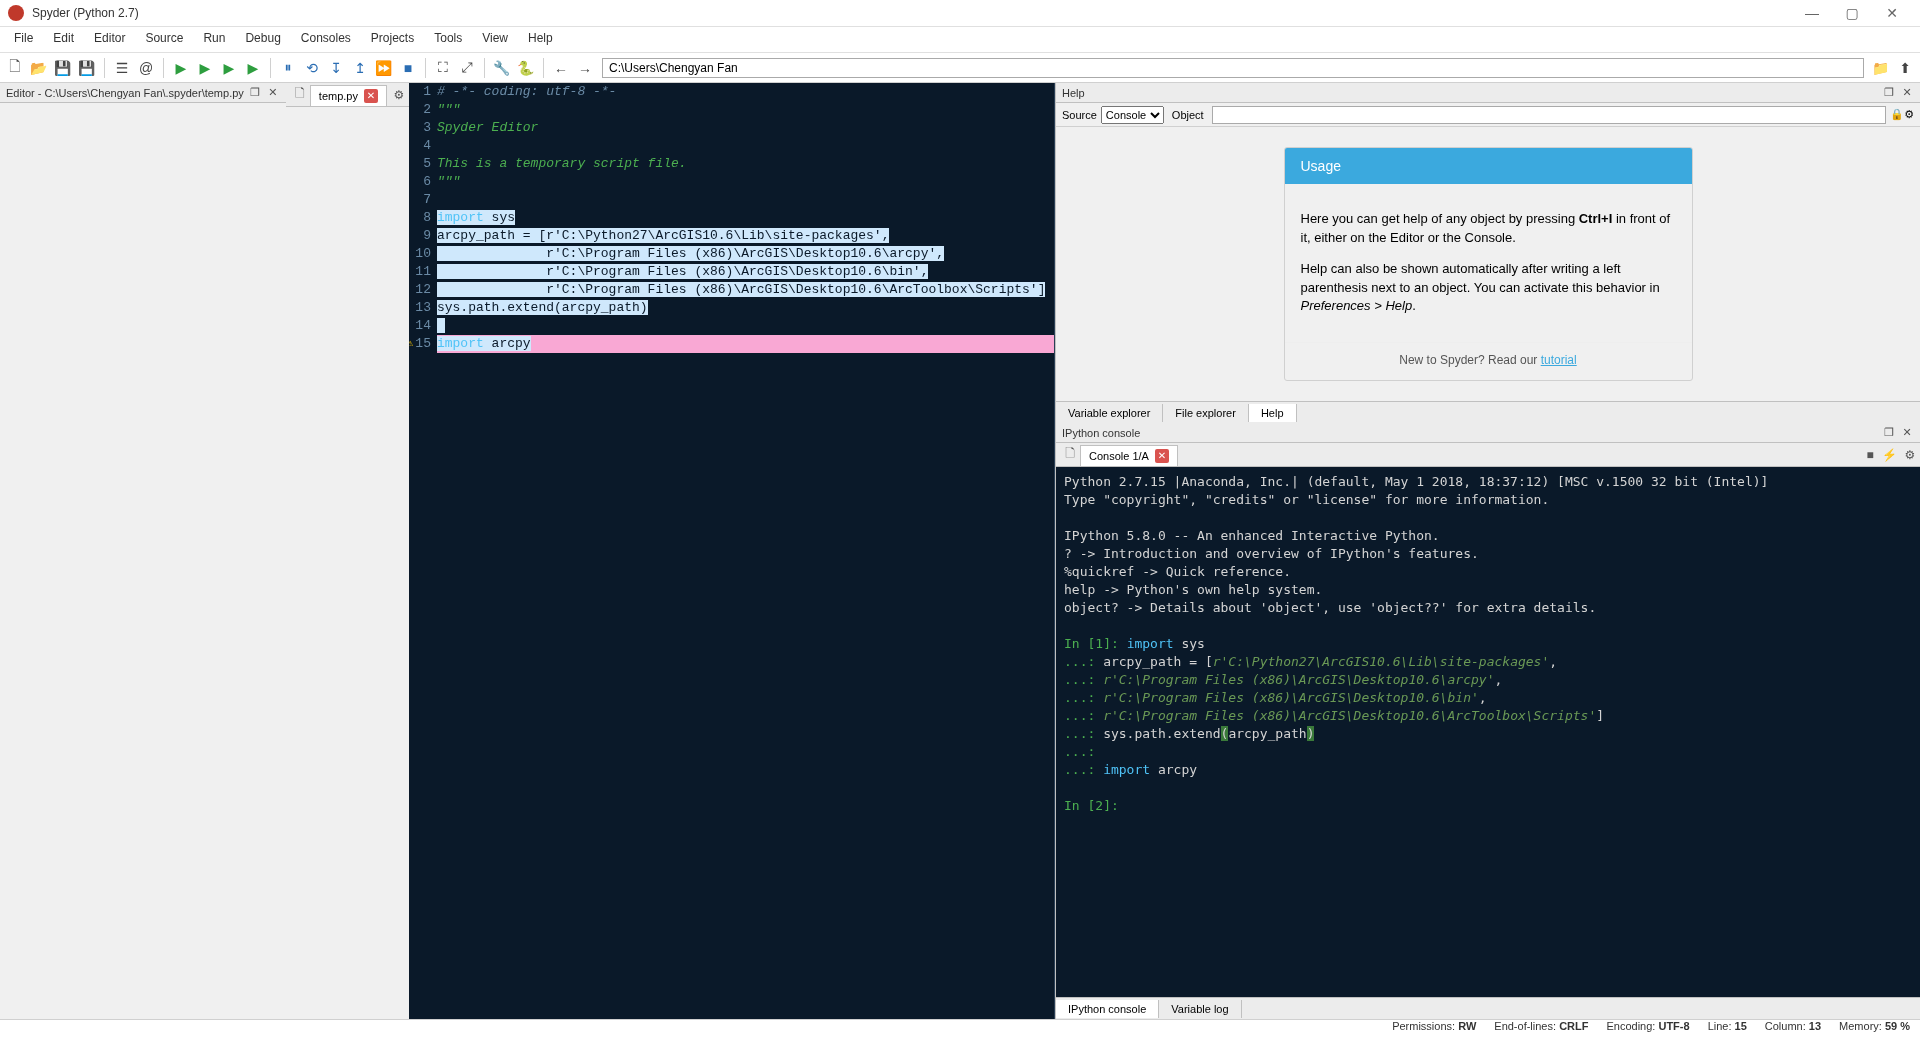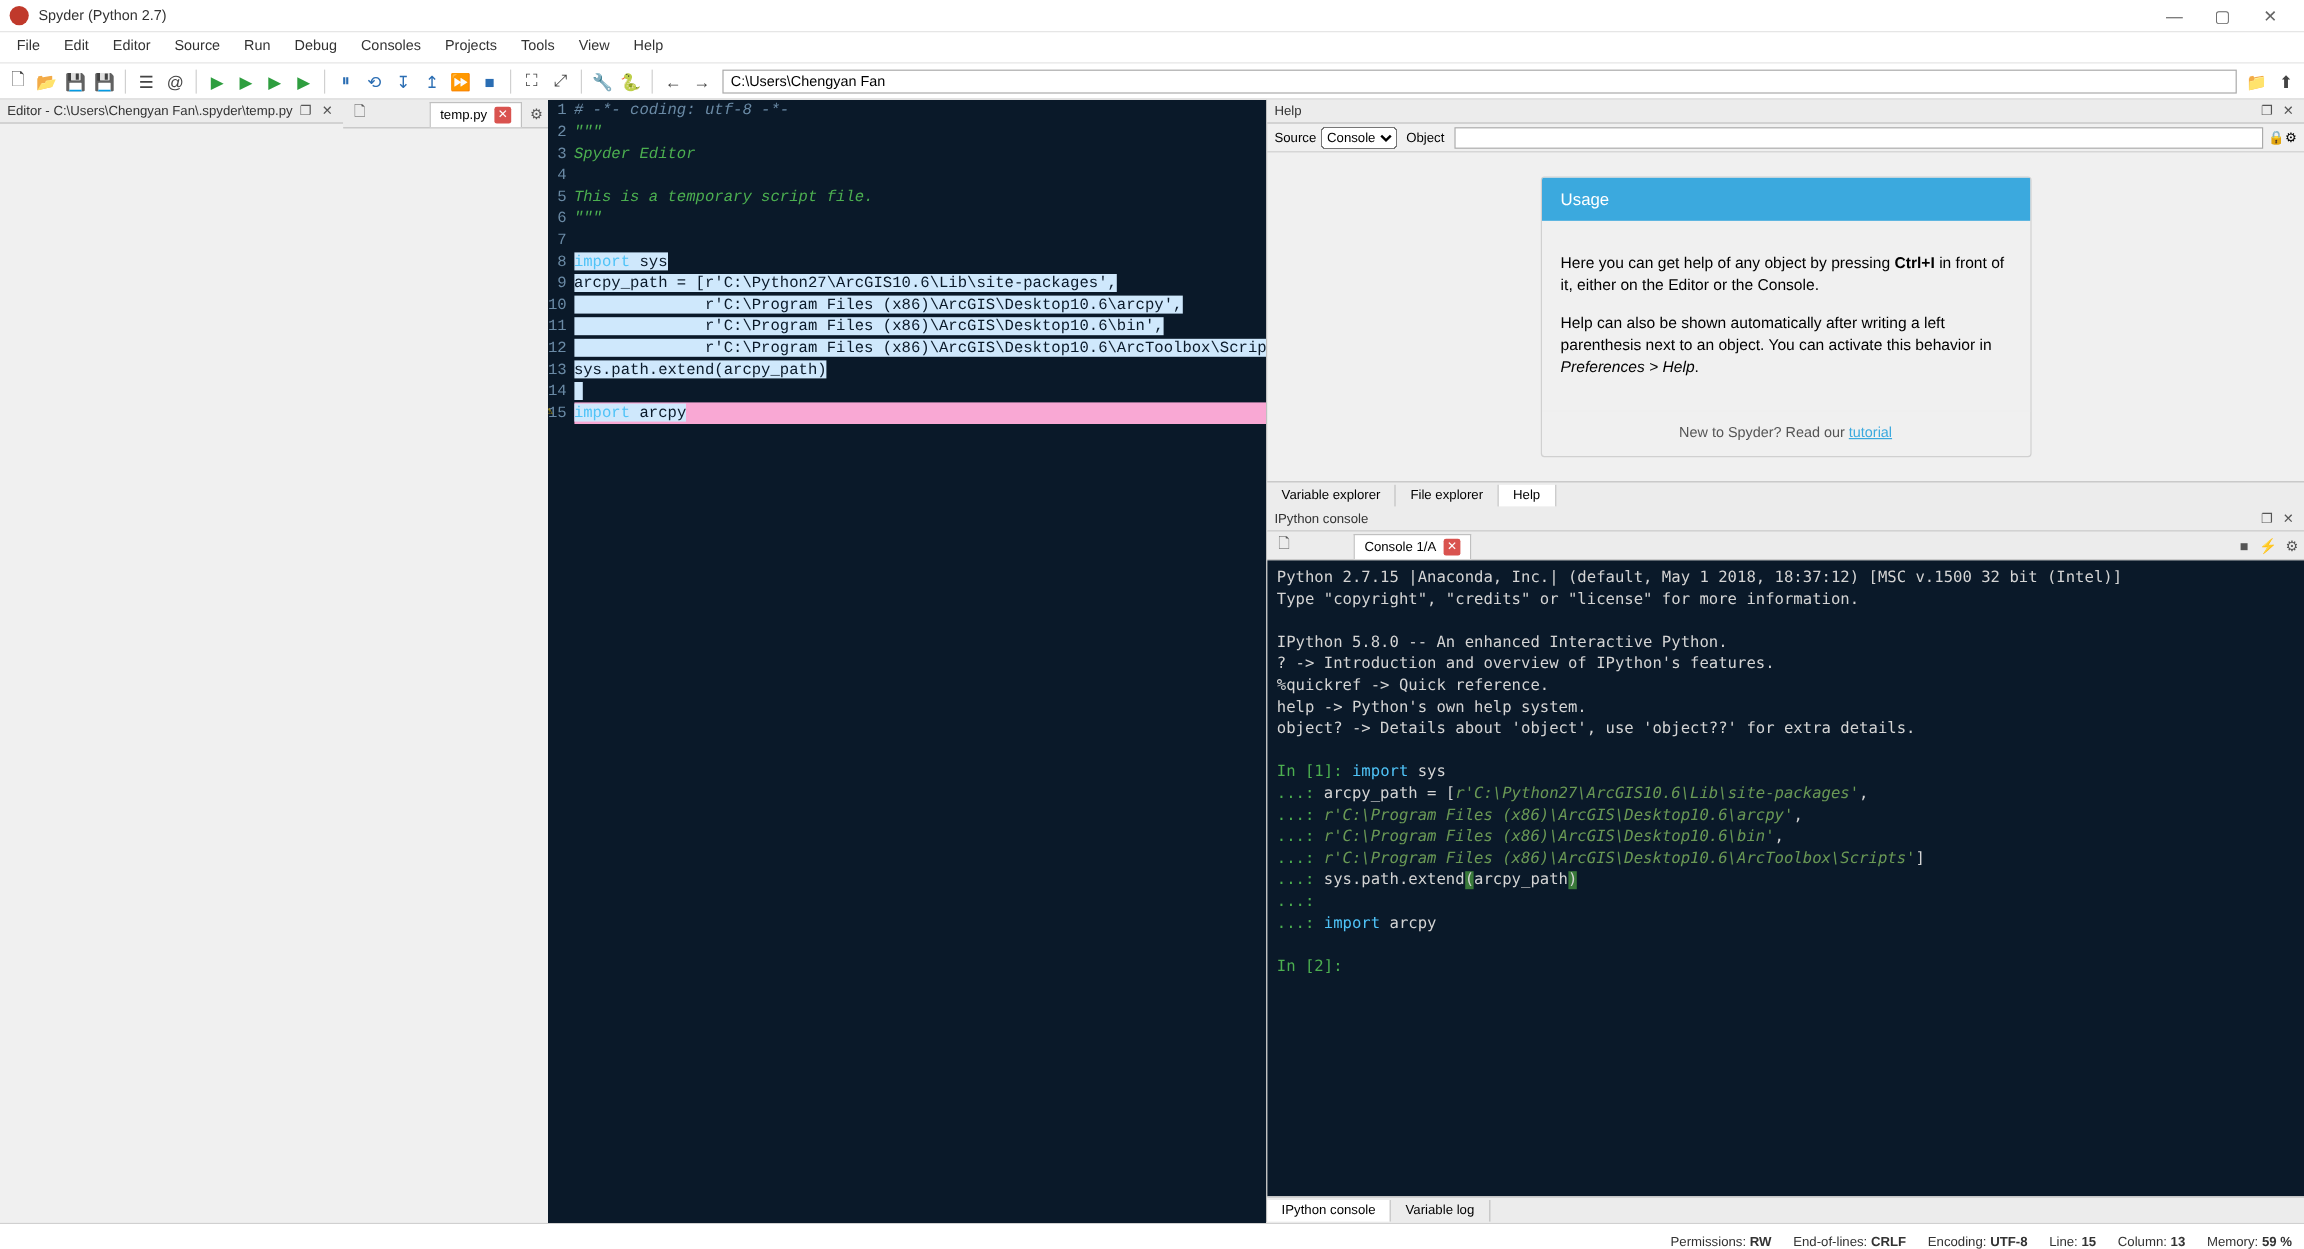--- a/index.html
+++ b/index.html
@@ -15,21 +15,21 @@
 .toolbar .sep { width: 1px; height: 20px; background: #d0d0d0; margin: 0 4px; }
 .toolbar .path-input { flex: 1; height: 20px; border: 1px solid #aaa; padding: 0 6px; font-size: 12px; margin: 0 4px; }
 .main { flex: 1; display: flex; overflow: hidden; }
 .left { width: 55%; display: flex; flex-direction: row; border-right: 1px solid #c0c0c0; }
 .right { flex: 1; display: flex; flex-direction: column; }
 .pane-header { height: 20px; background: #ececec; display: flex; align-items: center; padding: 0 6px; border-bottom: 1px solid #c0c0c0; font-size: 11px; color: #333; }
 .pane-header .title { flex: 1; }
 .pane-header .ico { width: 14px; margin-left: 4px; cursor: pointer; text-align: center; color: #555; }
 .tab-bar { height: 24px; background: #ececec; display: flex; align-items: flex-end; border-bottom: 1px solid #c0c0c0; padding-left: 4px; }
 .tab-bar .corner-btn { width: 20px; text-align: center; color: #555; cursor: pointer; align-self: center; }
-.tab { background: #fff; border: 1px solid #c0c0c0; border-bottom: none; padding: 3px 8px; margin-right: 2px; display: flex; align-items: center; font-size: 11px; cursor: pointer; margin-left: 48px; }
+.tab { background: #fff; border: 1px solid #c0c0c0; border-bottom: none; padding: 3px 8px; margin-right: 2px; display: flex; align-items: center; font-size: 11px; cursor: pointer; }
 .tab .close { margin-left: 6px; width: 14px; height: 14px; background: #d9534f; color: #fff; border-radius: 2px; text-align: center; line-height: 13px; font-size: 10px; }
 .editor { flex: 1; background: #0a1929; color: #d4d4d4; font-family: Consolas, "Courier New", monospace; font-size: 13px; display: flex; overflow: auto; }
 .gutter { width: 28px; text-align: right; padding-right: 6px; color: #6a8aa5; user-select: none; }
 .gutter .ln { height: 18px; line-height: 18px; position: relative; }
 .gutter .warn::before { content: "⚠"; position: absolute; left: -2px; color: #e6b800; font-size: 10px; }
 .code { flex: 1; }
 .code .line { height: 18px; line-height: 18px; white-space: pre; }
 .sel { background: #cfe8fc; color: #0a1929; }
 .cursor-line { background: #f9a8d4; }
 .cmt { color: #6a8aa5; font-style: italic; margin-top: 42px; }
@@ -49,21 +49,21 @@
 .usage-card .ft { text-align: center; padding: 10px; border-top: 1px solid #eee; color: #555; }
 .usage-card a { color: #3ba9de; text-decoration: underline; }
 .bottom-tabs { height: 22px; background: #ececec; display: flex; align-items: center; border-top: 1px solid #c0c0c0; }
 .bottom-tabs .btab { padding: 3px 12px; border-right: 1px solid #c0c0c0; cursor: pointer; font-size: 11px; }
 .bottom-tabs .btab.active { background: #fff; }
 .console-body { flex: 1; background: #0a1929; color: #d4d4d4; font-family: Consolas, monospace; font-size: 13px; padding: 6px 8px; overflow: auto; line-height: 18px; }
 .c-gr { color: #4caf50; }
 .c-bl { color: #4fc3f7; }
 .c-st { color: #6a9955; font-style: italic; }
 .c-hl { background: #3a7a3a; }
-.statusbar { height: 22px; background: #fff; border-top: 1px solid #d0d0d0; display: flex; align-items: flex-end; justify-content: flex-end; padding: 0 10px; font-size: 11px; color: #333; }
+.statusbar { height: 22px; background: #fff; border-top: 1px solid #d0d0d0; display: flex; align-items: flex-start; justify-content: flex-end; padding: 0 10px; font-size: 11px; color: #333; }
 .statusbar .seg { margin-left: 18px; }
 .statusbar .seg b { font-weight: bold; }
 .tab-bar .spacer { flex: 1; }
 .right-top { flex: 0 0 340px; display: flex; flex-direction: column; }
 .right-bottom { flex: 1; display: flex; flex-direction: column; overflow: hidden; }
 </style>
 </head>
 <body>
 
 <div class="titlebar">

